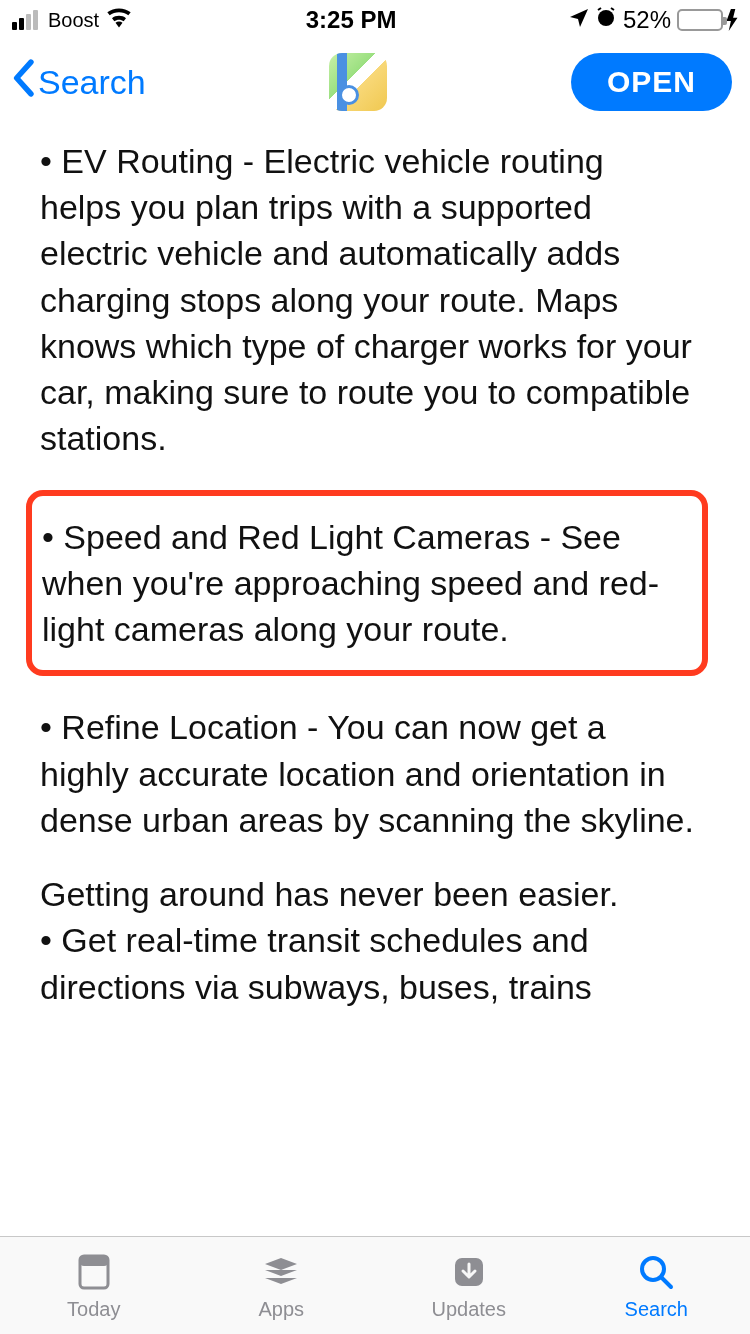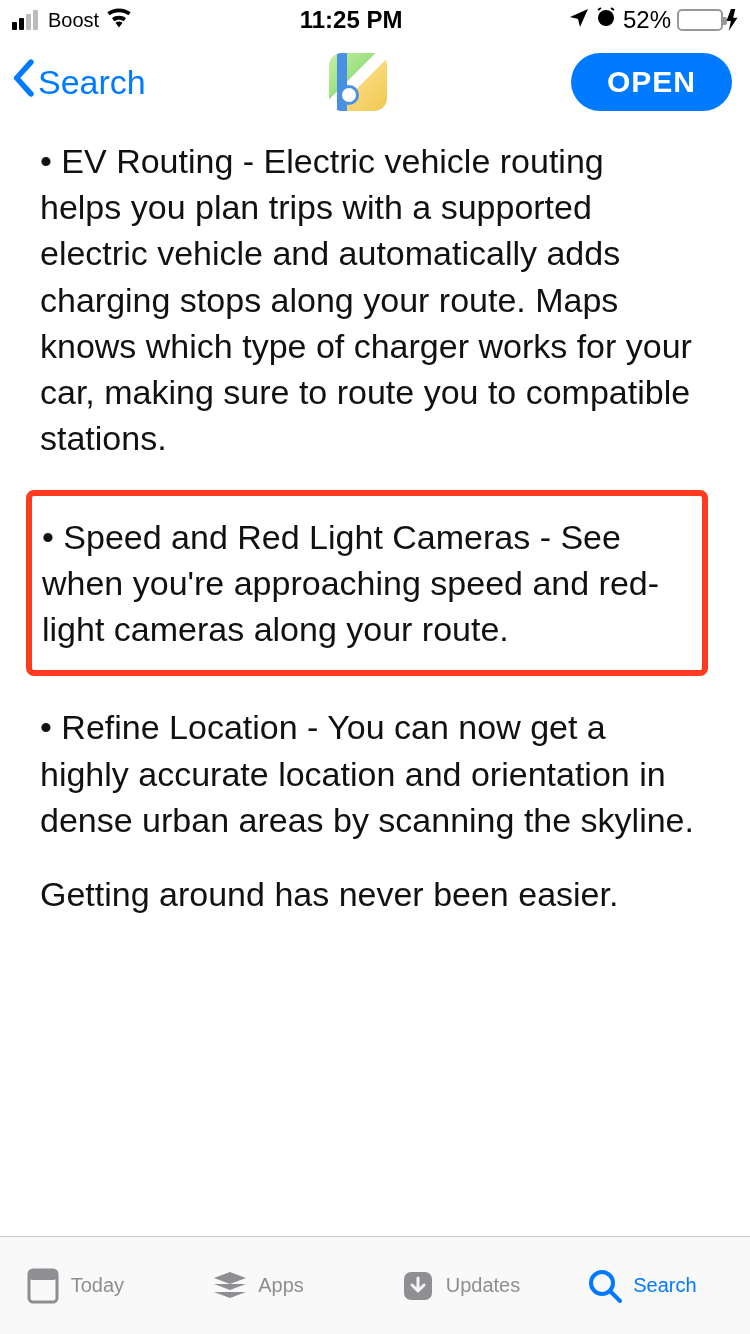--- a/index.html
+++ b/index.html
@@ -79,35 +79,35 @@
   padding: 10px 56px 0 40px;
   font-size: 34px;
   line-height: 1.36;
   color: #111;
   height: 1108px;
   overflow: hidden;
 }
 .para { margin-bottom: 28px; }
 .highlight-box {
   border: 6px solid #ff3b1f;
-  border-radius: 8px;
+  border-radius: 17px;
   padding: 18px 10px 18px 2px;
   margin: 0 -14px 28px -14px;
 }
 .highlight-box .para { margin-bottom: 0; padding: 0 8px;}
 
 
 .tab-bar {
   position:absolute; bottom:0; left:0; right:0;
   height:98px; background:#f7f7f7cc; backdrop-filter: blur(10px);
   border-top:1px solid #c8c8c8;
   display:flex; justify-content:space-around; align-items:center;
 }
 .tab-item {
-  display:flex; flex-direction:row; align-items:center; gap:4px;
+  display:flex; flex-direction:column; align-items:center; gap:4px;
   color:#8e8e93; font-size:20px; width:150px;
 }
 .tab-item.active { color:#007aff; }
 .tab-icon { width:48px; height:44px; display:flex; align-items:center; justify-content:center;}
 .tab-icon svg { width:40px; height:40px; fill:currentColor; }
 </style>
 </head>
 <body>
 
 <div class="status-bar">
@@ -118,21 +118,21 @@
         <span></span>
         <span></span>
     </span>
     <span class="carrier">Boost</span>
     <span class="wifi-icon">
       <svg viewBox="0 0 24 18">
           <path d="M12 18l-3-4c1.8-1.4 4.2-1.4 6 0l-3 4zm-6-8c3.3-2.7 8.7-2.7 12 0l-2 2.6c-2.2-1.8-5.8-1.8-8 0L6 10zm-4-5c5.5-4.4 14.5-4.4 20 0l-2 2.6c-4.4-3.5-11.6-3.5-16 0L2 5z" fill="#000"></path>
         </svg>
     </span>
   </div>
-  <div class="time">11:25 PM</div>
+  <div class="time">3:25 PM</div>
   <div class="status-right">
     <span>
       <svg width="20" height="20" viewBox="0 0 20 20">
           <path d="M1 9l18-8-8 18-2-8-8-2z" fill="#000"></path>
         </svg>
     </span>
     <span>
       <svg width="22" height="22" viewBox="0 0 22 22">
           <circle cx="11" cy="12" r="8" fill="#000"></circle>
           <path d="M3 4l3-2M19 4l-3-2" stroke="#000" stroke-width="2" fill="none"></path>
@@ -163,20 +163,21 @@
   </div>
 </div>
 
 <div class="content">
   <div class="para">• EV Routing - Electric vehicle routing helps you plan trips with a supported electric vehicle and automatically adds charging stops along your route. Maps knows which type of charger works for your car, making sure to route you to compatible stations.</div>
   <div class="highlight-box">
     <div class="para">• Speed and Red Light Cameras - See when you're approaching speed and red-light cameras along your route.</div>
   </div>
   <div class="para">• Refine Location - You can now get a highly accurate location and orientation in dense urban areas by scanning the skyline.</div>
   <div class="para" style="margin-bottom:0">Getting around has never been easier.</div>
+  <div class="para">• Get real-time transit schedules and directions via subways, buses, trains</div>
 </div>
 
 <div class="tab-bar">
   <div class="tab-item">
     <span class="tab-icon">
       <svg viewBox="0 0 40 40">
           <rect x="6" y="4" width="28" height="32" rx="4" fill="none" stroke="#8e8e93" stroke-width="3"></rect>
           <rect x="6" y="4" width="28" height="10" rx="4" fill="#8e8e93"></rect>
         </svg>
     </span>

